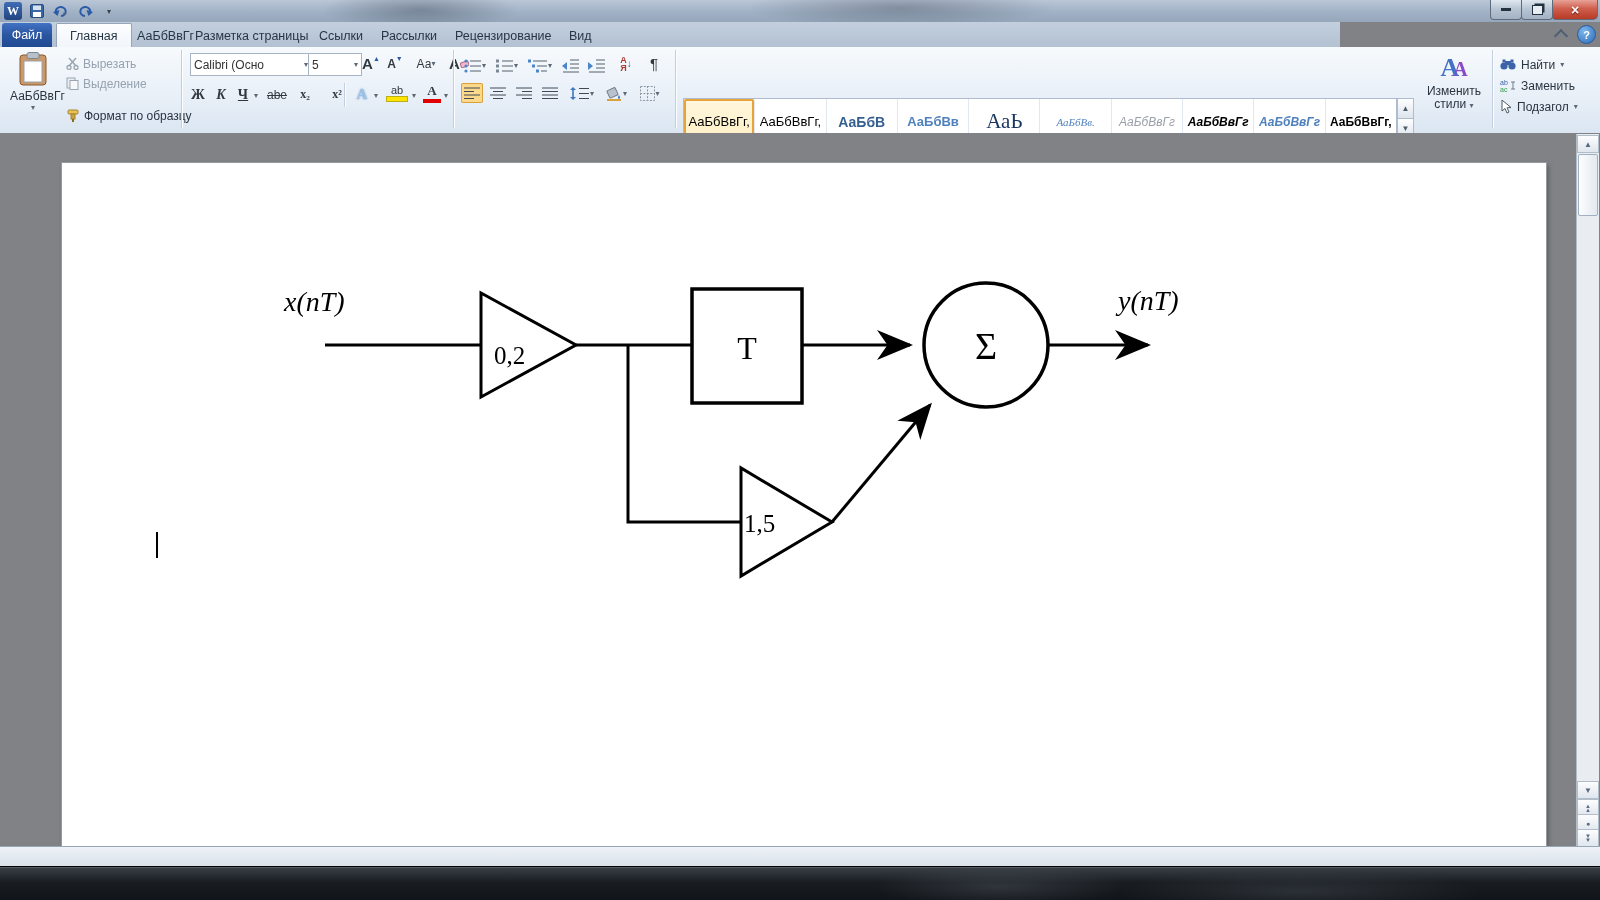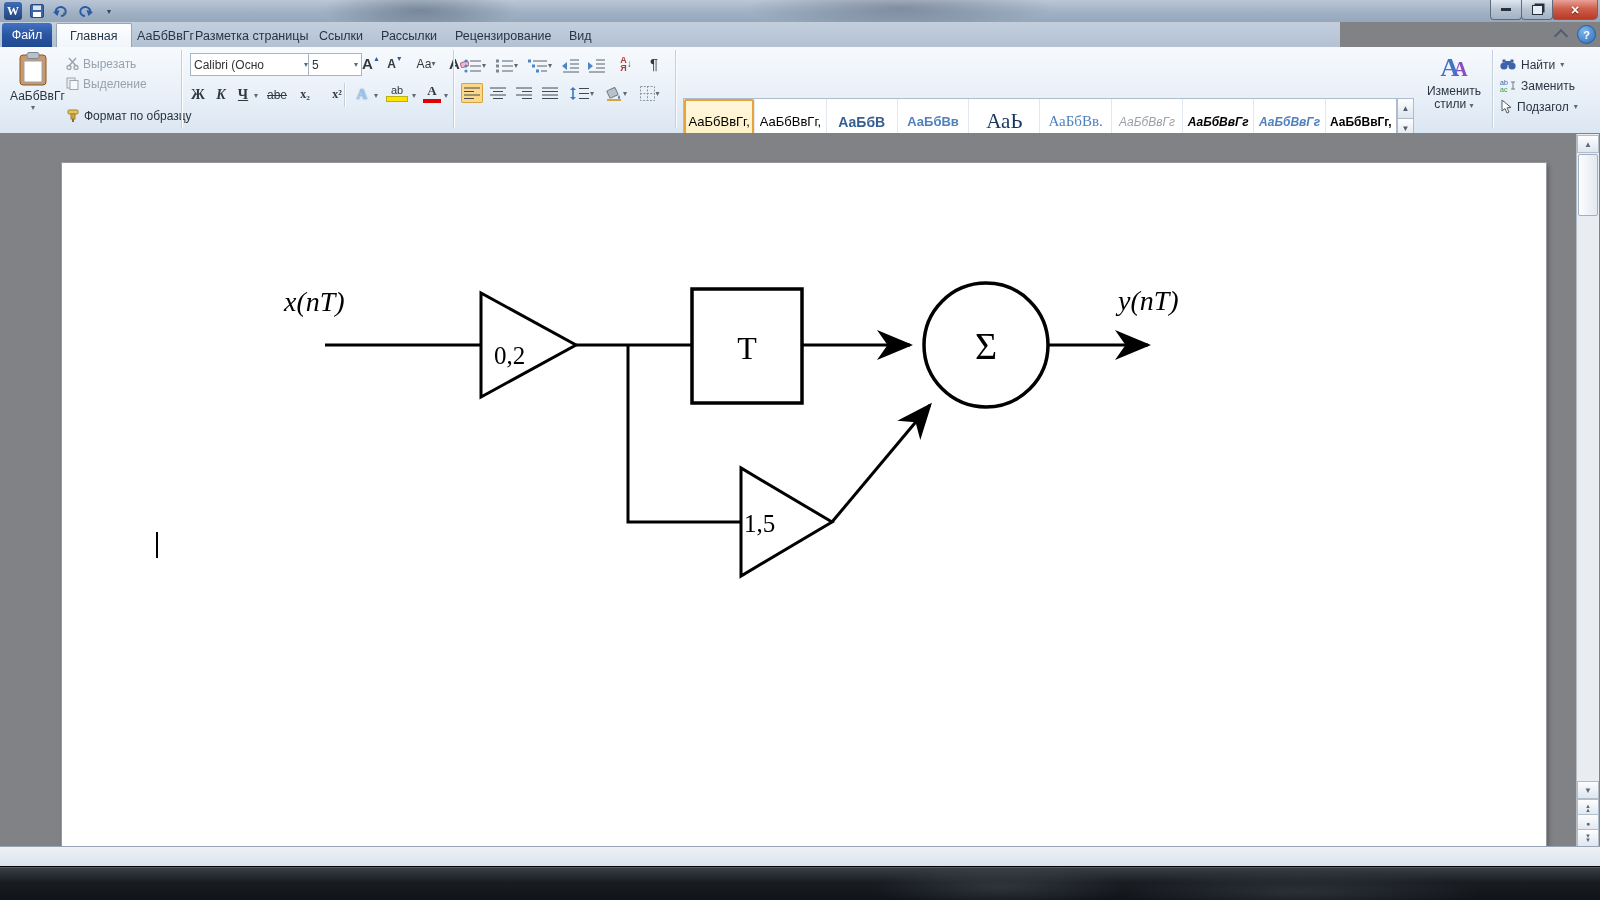--- a/index.html
+++ b/index.html
@@ -51,21 +51,21 @@
   .fbtn{height:21px;display:flex;align-items:center;justify-content:center;color:#30393f}
   .big{font-size:15px;font-weight:bold}
   .stylegal{left:683px;top:51px;width:712px;height:61px;background:#fff;border:1px solid #aebccb;display:flex}
   .stcell{flex:1;border-right:1px solid #e2e8ef;display:flex;flex-direction:column;align-items:center;justify-content:center;gap:4px;position:relative}
   .stsample{white-space:nowrap;color:#000}
   .stlabel{font-size:10.5px;color:#3f4a56;white-space:nowrap}
   .stcell.sel{background:linear-gradient(#fff7dd,#ffeebc);box-shadow:inset 0 0 0 2px #e8a33d;border-radius:2px}
   .s2s{color:#365f91;font-weight:bold;font-size:14px}
   .s3s{color:#4f81bd;font-weight:bold;font-size:13px}
   .s4s{color:#17365d;font-size:21px;font-family:"Liberation Serif",serif}
-  .s5s{color:#4f81bd;font-family:"Liberation Serif",serif;font-size:15px}
+  .s5s{color:#4f81bd;font-style:italic;font-family:"Liberation Serif",serif;font-size:11px}
   .s6s{color:#9aa0a8;font-style:italic;font-size:12px}
   .s7s{font-style:italic;font-weight:600;font-size:12px}
   .s8s{color:#4f81bd;font-style:italic;font-weight:bold;font-size:12px}
   .s9s{font-weight:bold;font-size:12px}
   .galbtn{left:1397px;width:15px;height:19px;background:linear-gradient(#fefefe,#dde5ee);border:1px solid #aebccb;
     display:flex;align-items:center;justify-content:center;font-size:8px;color:#4e5c6b}
   .edrow{height:19px;display:flex;align-items:center;gap:5px;font-size:12px;color:#2a3440}
   
   .docarea{left:0;top:133px;width:1600px;height:713px;background:#808285}
   .page{left:62px;top:163px;width:1484px;height:683px;background:#fff;

